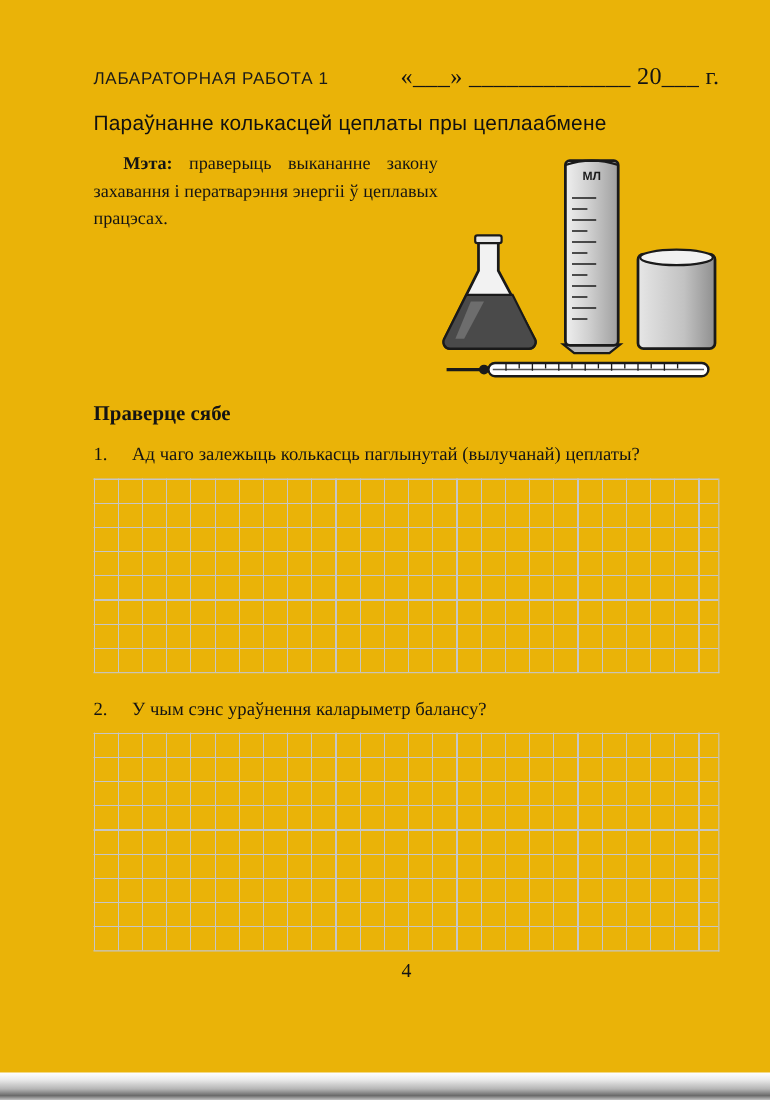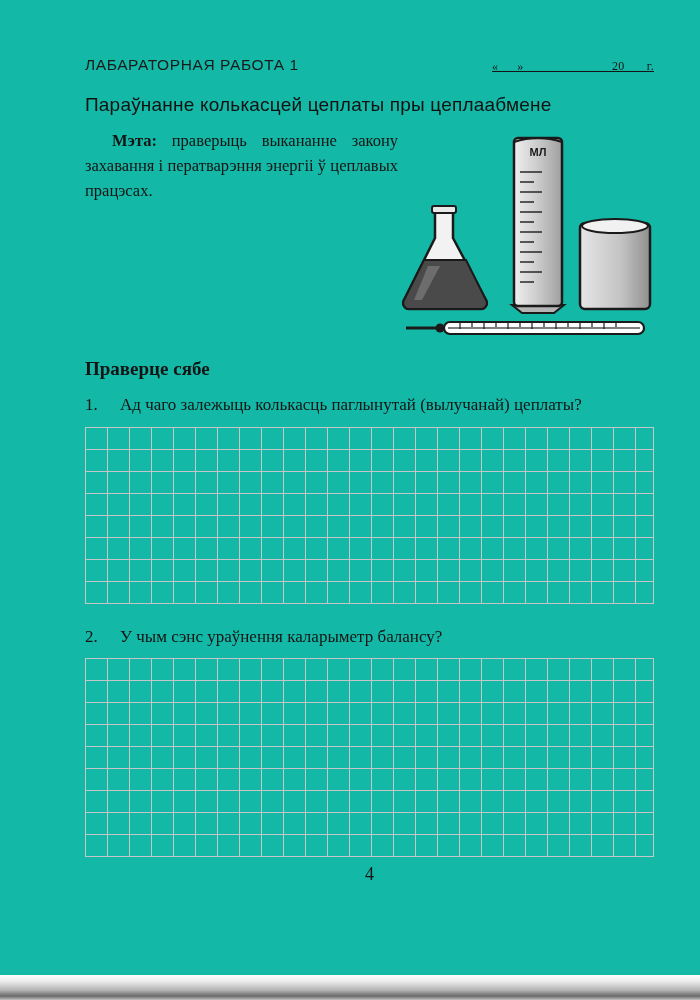--- a/index.html
+++ b/index.html
@@ -1,34 +1,34 @@
 <!DOCTYPE html>
 <html><head>
 <meta charset="utf-8">
 <style>
   * { margin:0; padding:0; box-sizing:border-box; }
   body { background:#888; }
   .page {
     position:relative;
     width:700px; height:1000px;
-    background:#14b8a6;
+    background:#eab308;
     font-family:"Liberation Serif", serif;
     color:#141414;
     overflow:hidden;
     margin:0 auto;
   }
   .content { position:absolute; top:56px; left:85px; right:46px; }
 
   
   .header-row { display:flex; justify-content:space-between; align-items:baseline; }
   .header-left {
     font-family:"Liberation Sans", sans-serif;
     font-size:15.5px; letter-spacing:0.6px; color:#1a1a1a;
   }
-  .header-right { font-size:12px; letter-spacing:0.3px;text-decoration:underline; }
+  .header-right { font-size:22px; letter-spacing:0.3px; }
 
   
   .doc-title {
     margin-top:20px;
     font-family:"Liberation Sans", sans-serif;
     font-weight:normal; font-size:19px; letter-spacing:0.2px;
     color:#111;
   }
 
   

